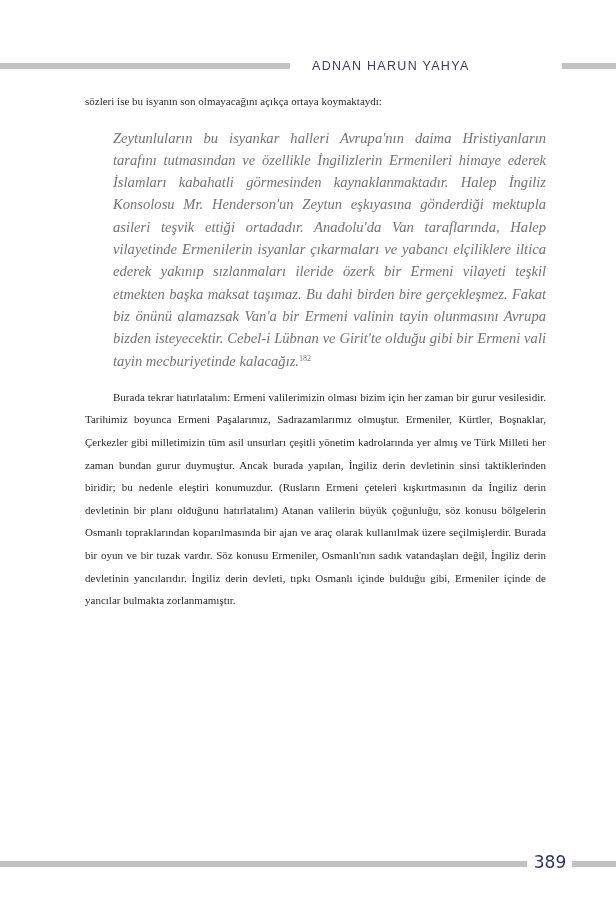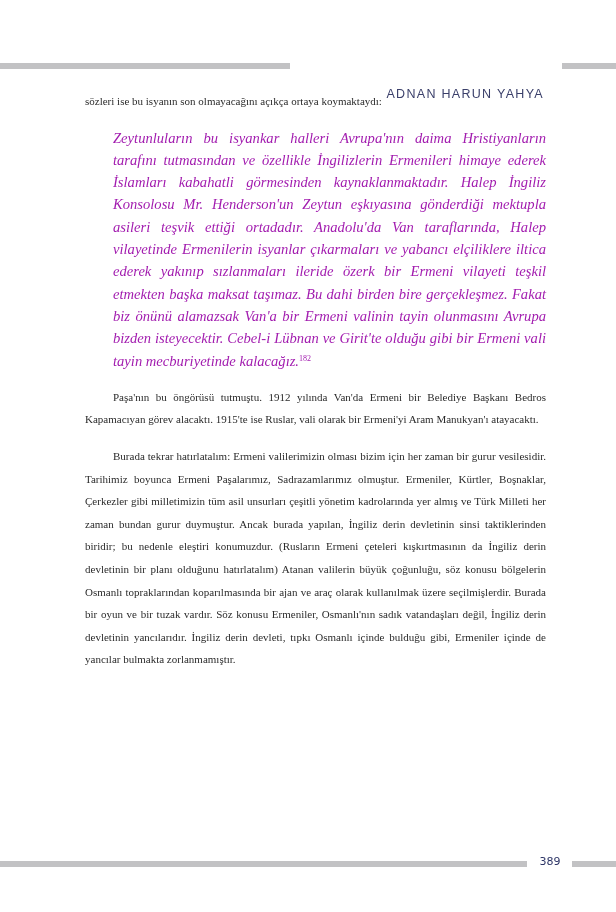--- a/index.html
+++ b/index.html
@@ -4,54 +4,53 @@
 <style>
   html, body { margin: 0; padding: 0; }
   body {
     width: 616px; height: 912px; background: #ffffff; position: relative; overflow: hidden;
     font-family: "Liberation Serif", "DejaVu Serif", serif; color: #2b2b2b;
   }
   .header { position: absolute; top: 56px; left: 0; width: 616px; height: 20px; }
   .hbar-left { position: absolute; left: 0; top: 7px; width: 290px; height: 6px; background: #c2c2c4; }
   .hbar-right { position: absolute; left: 562px; top: 7px; width: 54px; height: 6px; background: #c2c2c4; }
   .running-head {
-    position: absolute; left: 312px; top: 0; width: 232px; text-align: right;
+    position: absolute; left: 312px; top: 0; width: 232px; text-align: left;
     font-family: "Liberation Sans", "DejaVu Sans", sans-serif; font-size: 12.5px; letter-spacing: 1.3px;
-    color: #3a3f6a; line-height: 20px; margin-top: 28px;
+    color: #3a3f6a; line-height: 20px;
   }
   .content { position: absolute; left: 85px; top: 90px; width: 461px; }
   p { margin: 0; font-size: 11px; line-height: 22.6px; text-align: justify; hyphens: manual; }
   .lead { margin-bottom: 14px; }
   .quote {
     margin: 0 0 14px 28px; font-style: italic; font-size: 14.6px; line-height: 22.3px;
-    text-align: justify; color: #a21caf;
+    text-align: justify; color: #737373;
   }
   .quote sup { font-style: normal; font-size: 8px; vertical-align: 5px; line-height: 0; }
   .para { text-indent: 28px; margin-bottom: 14px; }
   .footer { position: absolute; top: 852px; left: 0; width: 616px; height: 20px; }
   .fbar-left { position: absolute; left: 0; top: 9px; width: 527px; height: 6px; background: #c2c2c4; }
   .fbar-right { position: absolute; left: 572px; top: 9px; width: 44px; height: 6px; background: #c2c2c4; }
   .page-number {
     position: absolute; left: 530px; top: 0; width: 40px; text-align: center;
-    font-family: "DejaVu Sans", sans-serif; font-size: 11px; color: #2d3566; line-height: 20px;
+    font-family: "DejaVu Sans", sans-serif; font-size: 17px; color: #2d3566; line-height: 20px;
   }
 </style>
 </head>
 <body>
 
 <div class="header">
   <div class="hbar-left"></div>
   <div class="running-head">ADNAN HARUN YAHYA</div>
   <div class="hbar-right"></div>
 </div>
 
 <div class="content">
   <p class="lead">sözleri ise bu isyanın son olmayacağını açıkça ortaya koymaktaydı:</p>
   <p class="quote"><span>Zeytunluların bu isyankar halleri Avrupa'nın daima Hristiyanların tarafını tutmasından ve özellikle İngilizlerin Ermenileri himaye ede­rek İslamları kabahatli görmesinden kaynaklanmaktadır. Halep İngiliz Konsolosu Mr. Henderson'un Zeytun eşkıyasına gönderdiği mektupla asileri teşvik ettiği ortadadır. Anadolu'da Van taraflarında, Halep vilayetinde Ermenilerin isyanlar çıkarmaları ve yabancı elçi­liklere iltica ederek yakınıp sızlanmaları ileride özerk bir Ermeni vila­yeti teşkil etmekten başka maksat taşımaz. Bu dahi birden bire ger­çekleşmez. Fakat biz önünü alamazsak Van'a bir Ermeni valinin tayin olunmasını Avrupa bizden isteyecektir. Cebel-i Lübnan ve Girit'te olduğu gibi bir Ermeni vali tayin mecburiyetinde kalacağız.</span><sup>182</sup></p>
-  <p class="para">Paşa'nın bu öngörüsü tutmuştu. 1912 yılında Van'da Ermeni bir Belediye Başkanı Bedros Kapamacıyan görev alacaktı. 1915'te ise Ruslar, vali olarak bir Ermeni'yi Aram Manukyan'ı atayacaktı.</p>
   <p class="para">Burada tekrar hatırlatalım: Ermeni valilerimizin olması bizim için her zaman bir gurur vesilesidir. Tarihimiz boyunca Ermeni Paşalarımız, Sadrazamlarımız olmuştur. Ermeniler, Kürtler, Boşnaklar, Çerkezler gibi milletimizin tüm asil unsurları çeşitli yönetim kadrolarında yer almış ve Türk Milleti her zaman bundan gurur duymuştur. Ancak burada yapılan, İngiliz derin devletinin sinsi taktiklerinden biridir; bu nedenle eleştiri konumuzdur. (Rusların Ermeni çeteleri kışkırtmasının da İngiliz derin devletinin bir planı olduğunu hatırlatalım) Atanan valilerin büyük çoğunluğu, söz konusu bölgelerin Osmanlı topraklarından koparılma­sında bir ajan ve araç olarak kullanılmak üzere seçilmişlerdir. Burada bir oyun ve bir tuzak vardır. Söz konusu Ermeniler, Osmanlı'nın sadık vatandaşları değil, İngiliz derin devletinin yancılarıdır. İngiliz derin dev­leti, tıpkı Osmanlı içinde bulduğu gibi, Ermeniler içinde de yancılar bul­makta zorlanmamıştır.</p>
 </div>
 
 <div class="footer">
   <div class="fbar-left"></div>
   <div class="page-number">389</div>
   <div class="fbar-right"></div>
 </div>
 
 </body></html>

